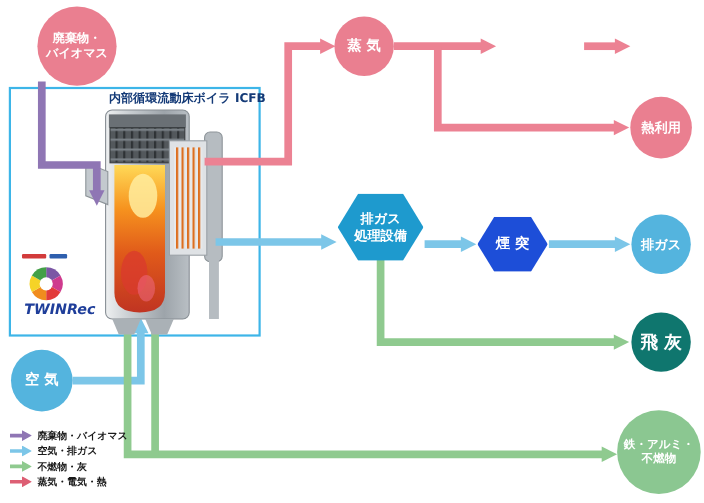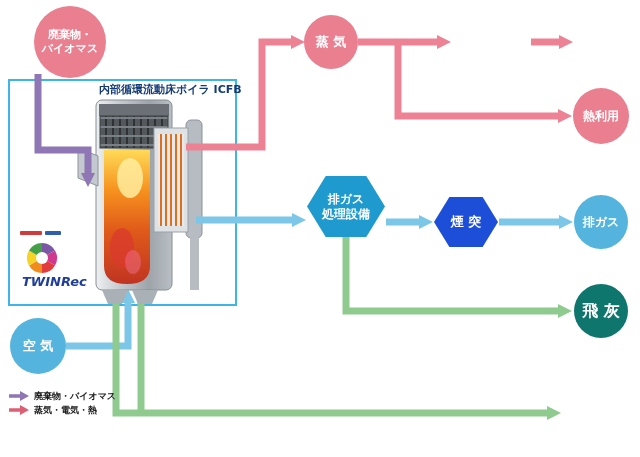--- a/index.html
+++ b/index.html
@@ -178,25 +178,37 @@
   </div>
 
   <div class="node circle n-fluegas">
     <span>排ガス</span>
   </div>
 
   <div class="node circle n-flyash">
     <span>飛 灰</span>
   </div>
 
+  <div class="node circle n-metals">
+    <span>鉄・アルミ・</span>
+    <span>不燃物</span>
+  </div>
 
   <div class="legend">
     <div class="legend-row">
       <span class="legend-arrow la0"></span>
       <span class="legend-label">廃棄物・バイオマス</span>
     </div>
     <div class="legend-row">
+      <span class="legend-arrow la1"></span>
+      <span class="legend-label">空気・排ガス</span>
+    </div>
+    <div class="legend-row">
+      <span class="legend-arrow la2"></span>
+      <span class="legend-label">不燃物・灰</span>
+    </div>
+    <div class="legend-row">
       <span class="legend-arrow la3"></span>
       <span class="legend-label">蒸気・電気・熱</span>
     </div>
   </div>
 
 </div>
 
 </body></html>

